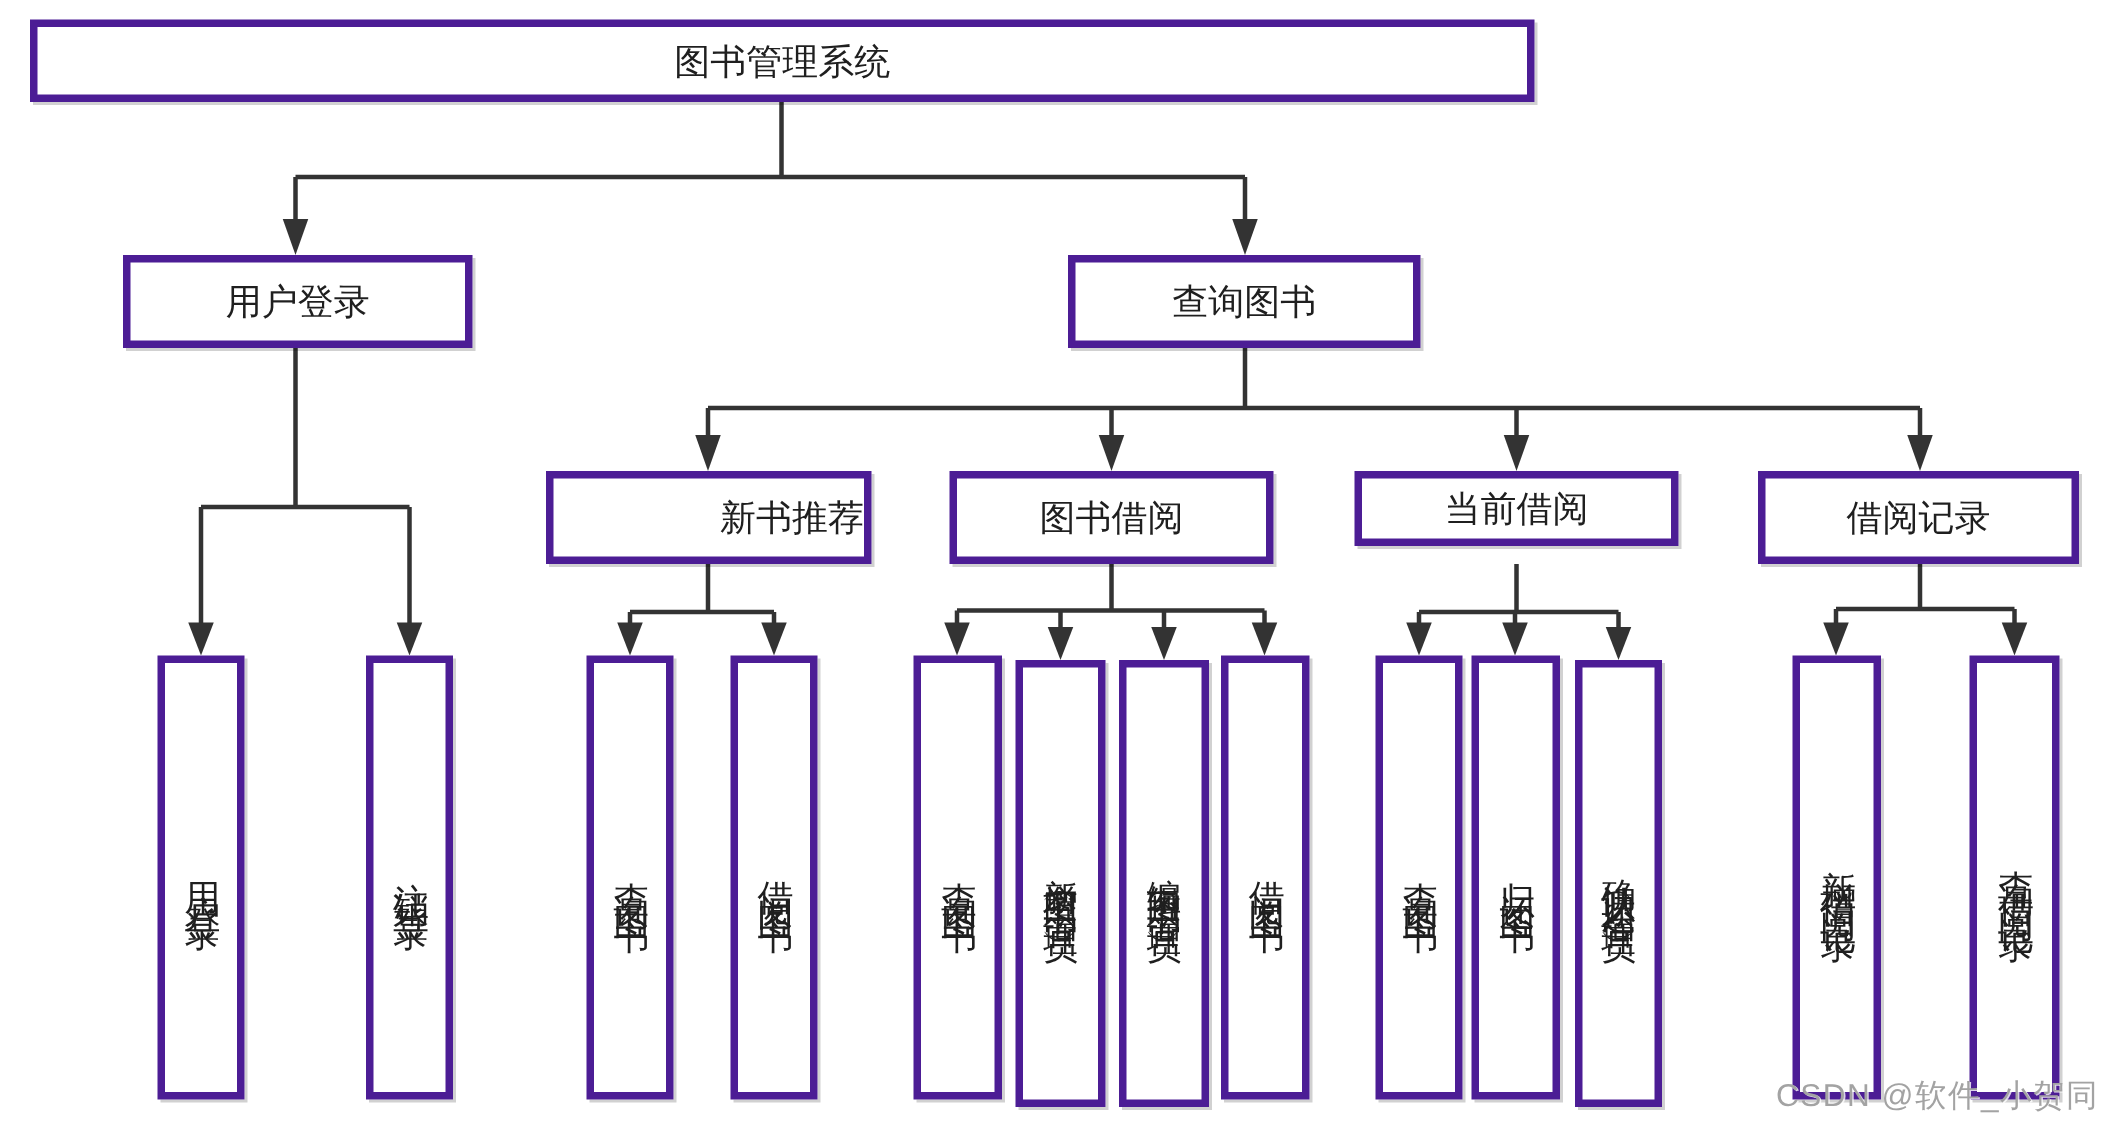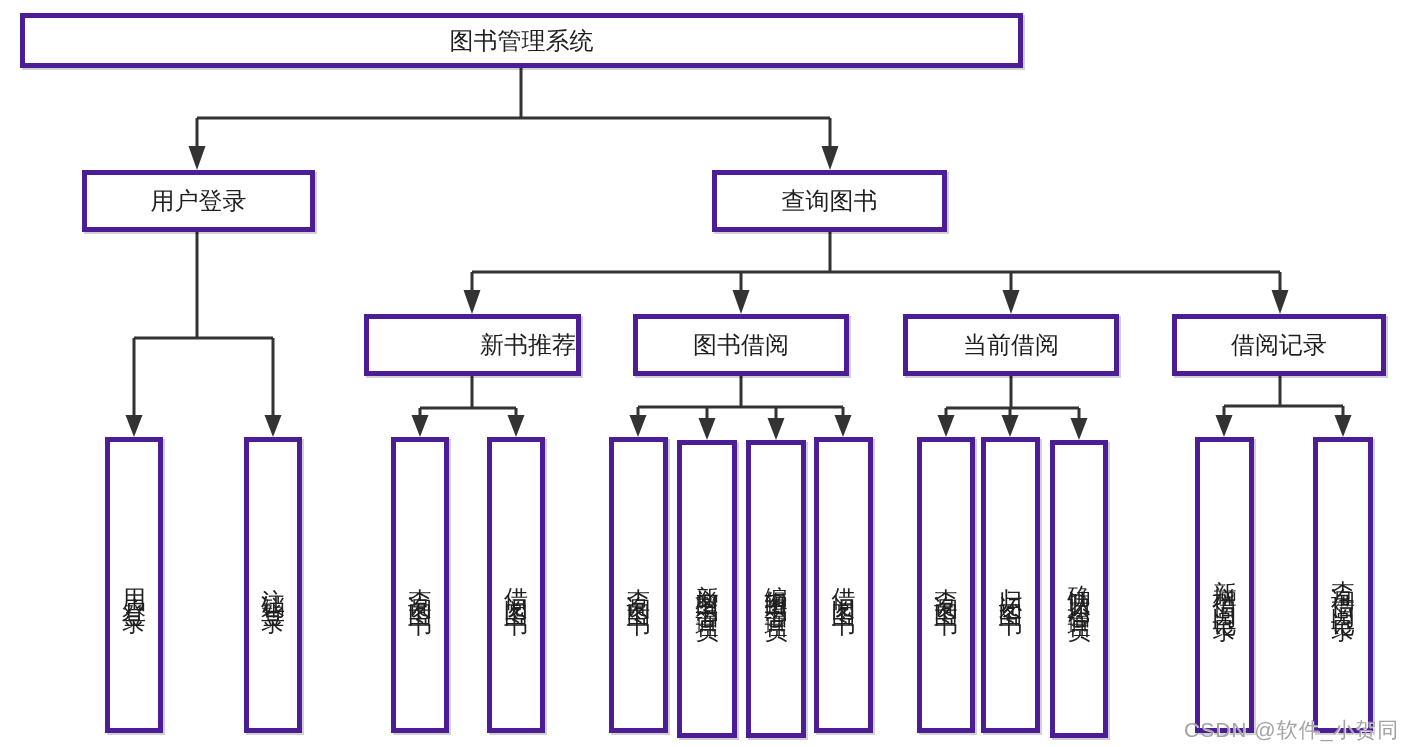--- a/index.html
+++ b/index.html
@@ -70,21 +70,21 @@
   <div class="node" style="left:712px;top:170px;width:235px;height:62px;">
     <span>查询图书</span>
   </div>
 
   <div class="node" style="left:364px;top:314px;width:217px;height:62px;justify-content:flex-end;">
     <span>新书推荐</span>
   </div>
   <div class="node" style="left:633px;top:314px;width:216px;height:62px;align-items:center;">
     <span>图书借阅</span>
   </div>
-  <div class="node" style="left:903px;top:314px;width:216px;height:62px;">
+  <div class="node" style="left:903px;top:314px;width:216px;height:50px;">
     <span>当前借阅</span>
   </div>
   <div class="node" style="left:1172px;top:314px;width:214px;height:62px;">
     <span>借阅记录</span>
   </div>
 
   <div class="node vnode" style="left:105px;top:437px;width:58px;height:296px;">
     <span>用户登录</span>
   </div>
   <div class="node vnode" style="left:244px;top:437px;width:58px;height:296px;">

